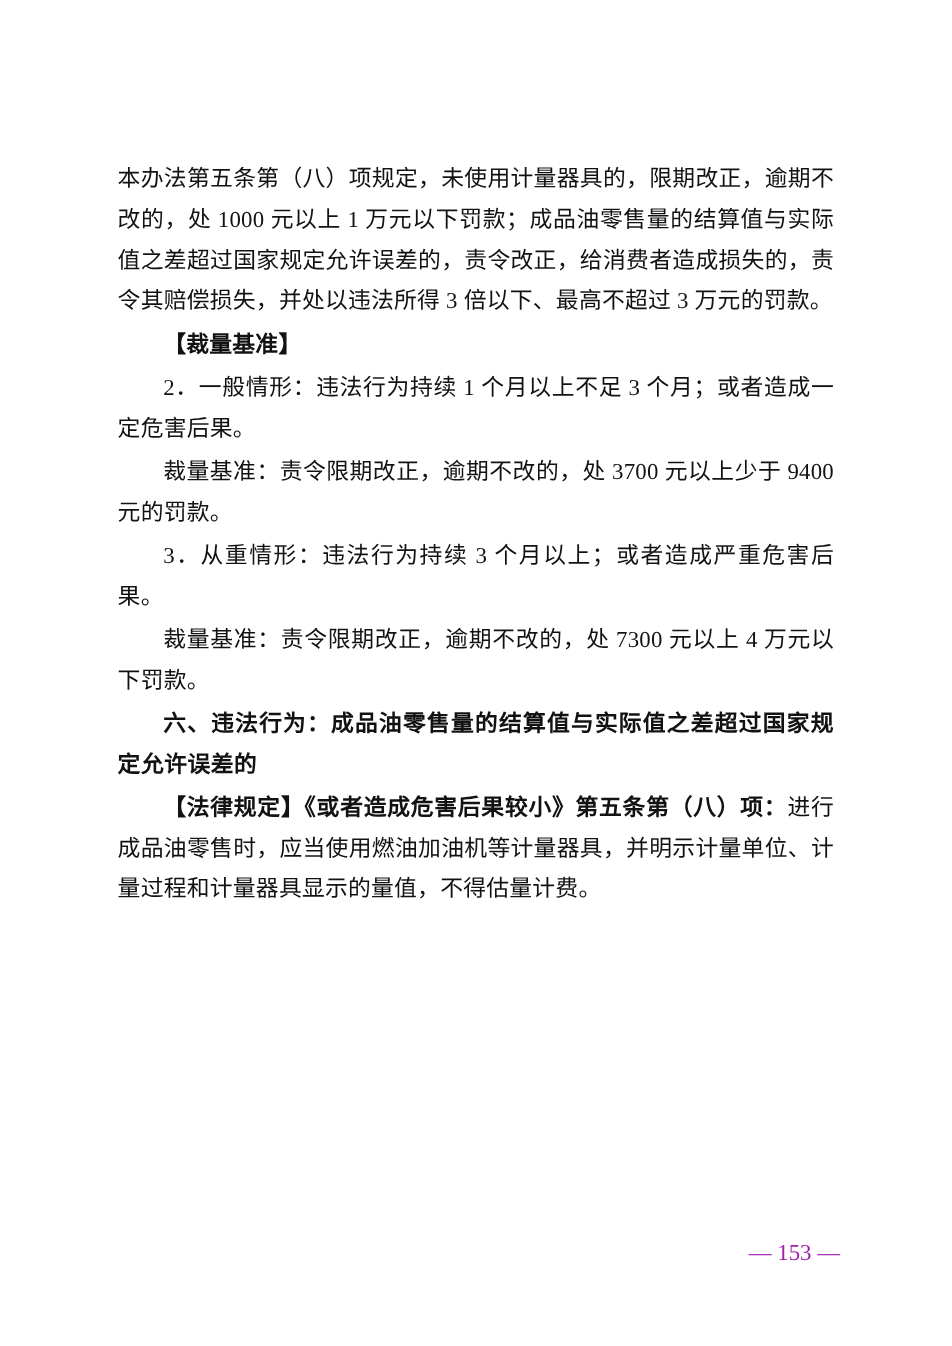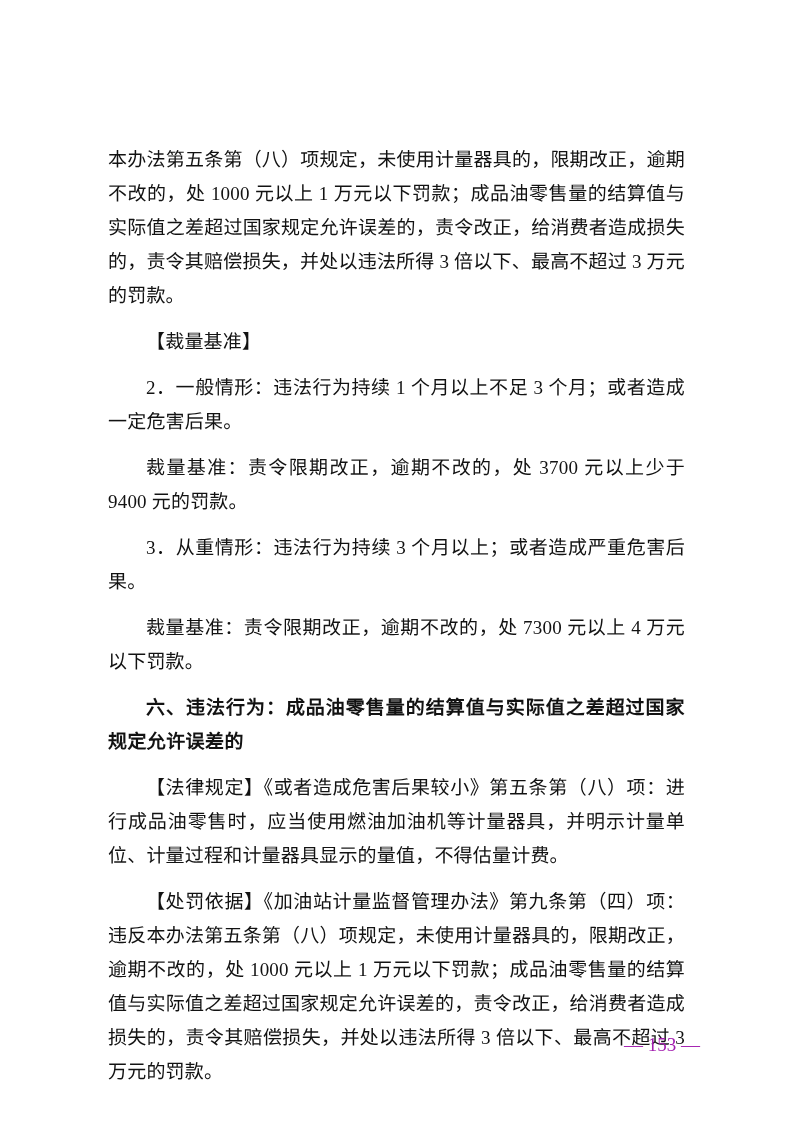--- a/index.html
+++ b/index.html
@@ -20,29 +20,29 @@
     position: absolute;
     left: 96px;
     top: 131px;
     width: 601px;
     font-size: 19px;
     line-height: 34px;
     text-align: justify;
     letter-spacing: 0.2px;
   }
   .content p {
-    margin: 12px;
+    margin: 2px;
     padding: 0;
     text-indent: 2em;
   }
   .content p.flush {
     text-indent: 0;
   }
   .bold-label {
-    font-weight: normal;
+    font-weight: bold;
   }
   p.section-heading {
     font-weight: bold;
     font-family: "Liberation Sans", "DejaVu Sans", sans-serif;
     letter-spacing: 0.4px;
   }
   .footer {
     position: absolute;
     left: 96px;
     top: 1030px;
@@ -72,19 +72,18 @@
     <p>裁量基准：责令限期改正，逾期不改的，处 3700 元以上少于 9400 元的罚款。</p>
 
     <p>3．从重情形：违法行为持续 3 个月以上；或者造成严重危害后果。</p>
 
     <p>裁量基准：责令限期改正，逾期不改的，处 7300 元以上 4 万元以下罚款。</p>
 
     <p class="section-heading">六、违法行为：成品油零售量的结算值与实际值之差超过国家规定允许误差的</p>
 
     <p><span class="bold-label">【法律规定】《或者造成危害后果较小》第五条第（八）项：</span><span>进行成品油零售时，应当使用燃油加油机等计量器具，并明示计量单位、计量过程和计量器具显示的量值，不得估量计费。</span></p>
 
-    <p><span class="bold-label">【处罚依据】《加油站计量监督管理办法》第九条第（四）项：</span><span>违反本办法第五条第（八）项规定，未使用计量器具的，限期改正，逾期不改的，处 1000 元以上 1 万元以下罚款；成品油零售量的结算值与实际值之差超过国家规定允许误差的，责令改正，给消费者造成损失的，责令其赔偿损失，并处以违法所得 3 倍以下、最高不超过 3 万元的罚款。</span></p>
 
   </div>
 
   <div class="footer">— 153 —</div>
 
 </div>
 
 </body></html>

